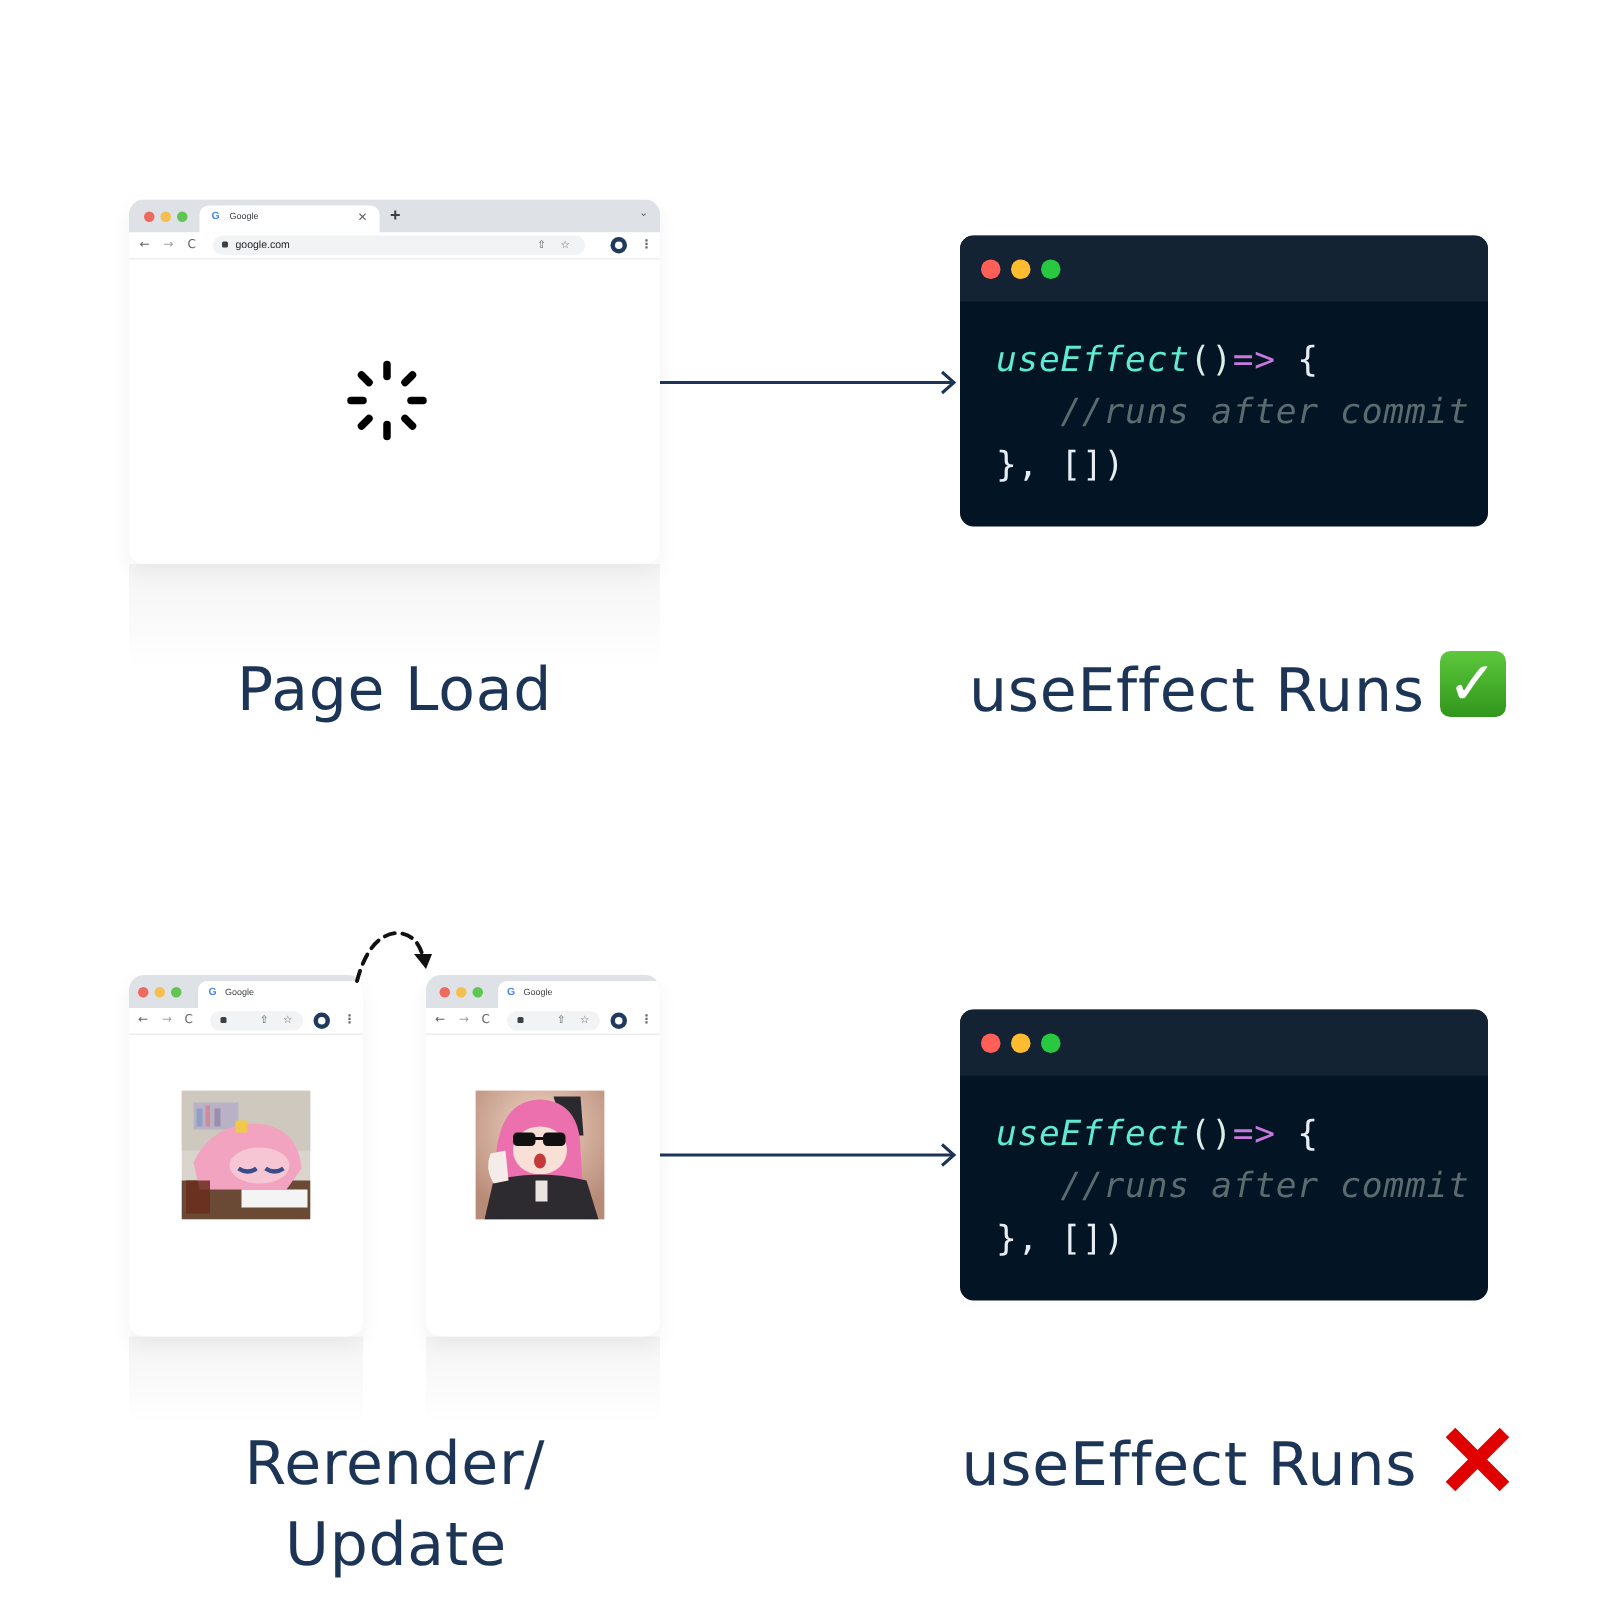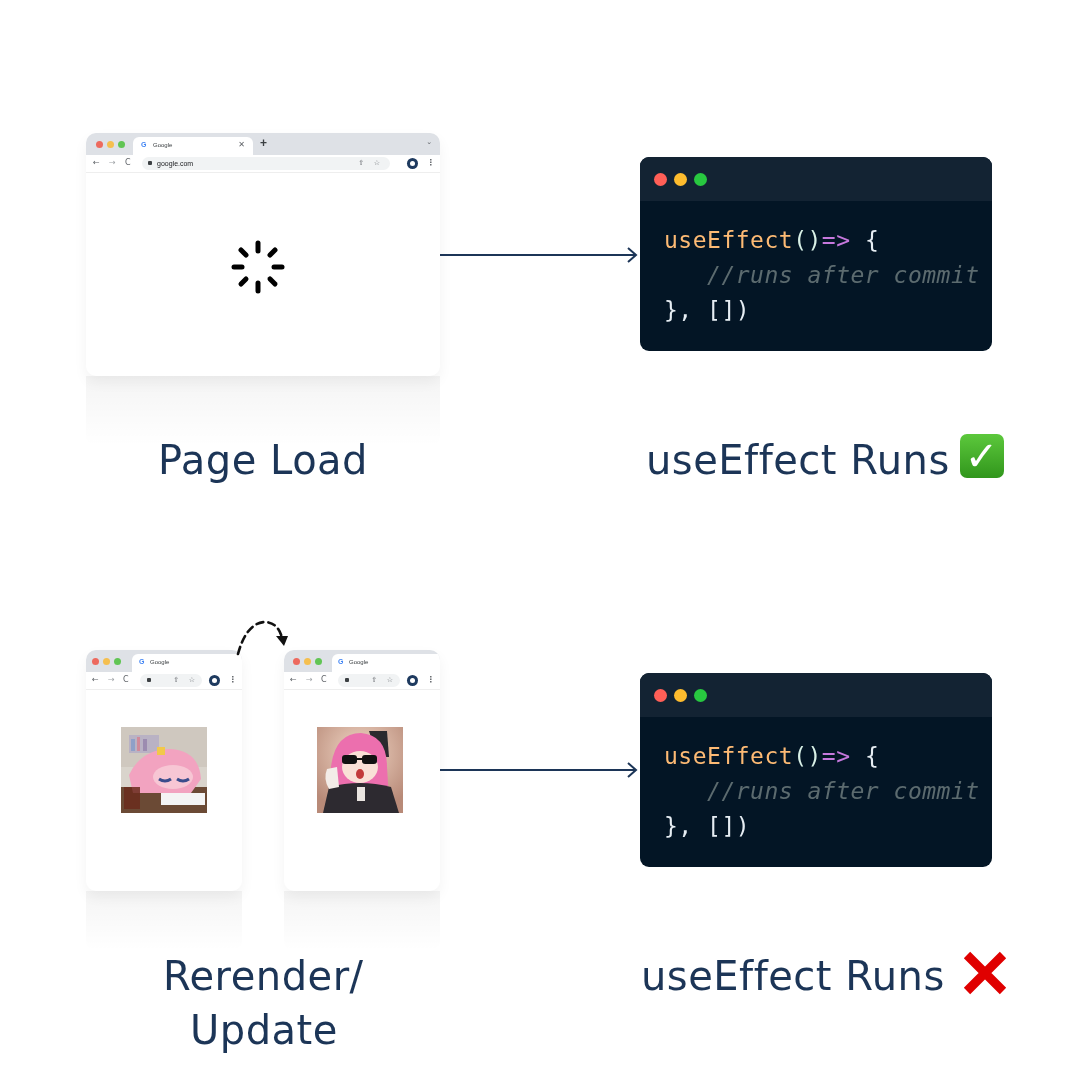--- a/index.html
+++ b/index.html
@@ -36,21 +36,21 @@
   .omni-ico { position: absolute; top: 1px; font: 7px "DejaVu Sans", sans-serif; color: #5f6368; line-height: 11px; }
   .profile { position: absolute; top: 3px; width: 11px; height: 11px; border-radius: 50%; background: #1e3a5f; }
   .profile::after { content: ""; position: absolute; left: 3px; top: 3px; width: 5px; height: 5px; border-radius: 50%; background: #fff; }
   .kebab { position: absolute; top: 2px; font: bold 8px "DejaVu Sans", sans-serif; color: #5f6368; line-height: 12px; }
 
   
   .code-win { position: absolute; background: #031525; border-radius: 9px; overflow: hidden; }
   .code-head { position: absolute; left: 0; right: 0; top: 0; height: 44px; background: #132333; }
   .dot { position: absolute; top: 16px; width: 13px; height: 13px; border-radius: 50%; }
   .code-body { position: absolute; left: 24px; top: 66px; font-family: "DejaVu Sans Mono", monospace; font-size: 23px; line-height: 35px; white-space: pre; color: #e6edf3; letter-spacing: 0.5px; }
-  .c-fn { color: #fdba74; }
+  .c-fn { color: #5eead4; font-style: italic; }
   .c-paren { color: #d8f0e6; }
   .c-arrow { color: #c678dd; }
   .c-comment { color: #5c6b6f; font-style: italic; margin-top: 23px; }
   .c-plain { color: #e6edf3; }
 
   
   .label { position: absolute; font-family: "DejaVu Sans", sans-serif; font-weight: normal; color: #1c3557; font-size: 40px; line-height: 52px; letter-spacing: 0.5px; white-space: nowrap; }
 
   .check {
     display: inline-block; width: 44px; height: 44px; background: #43b02a; border-radius: 7px;

